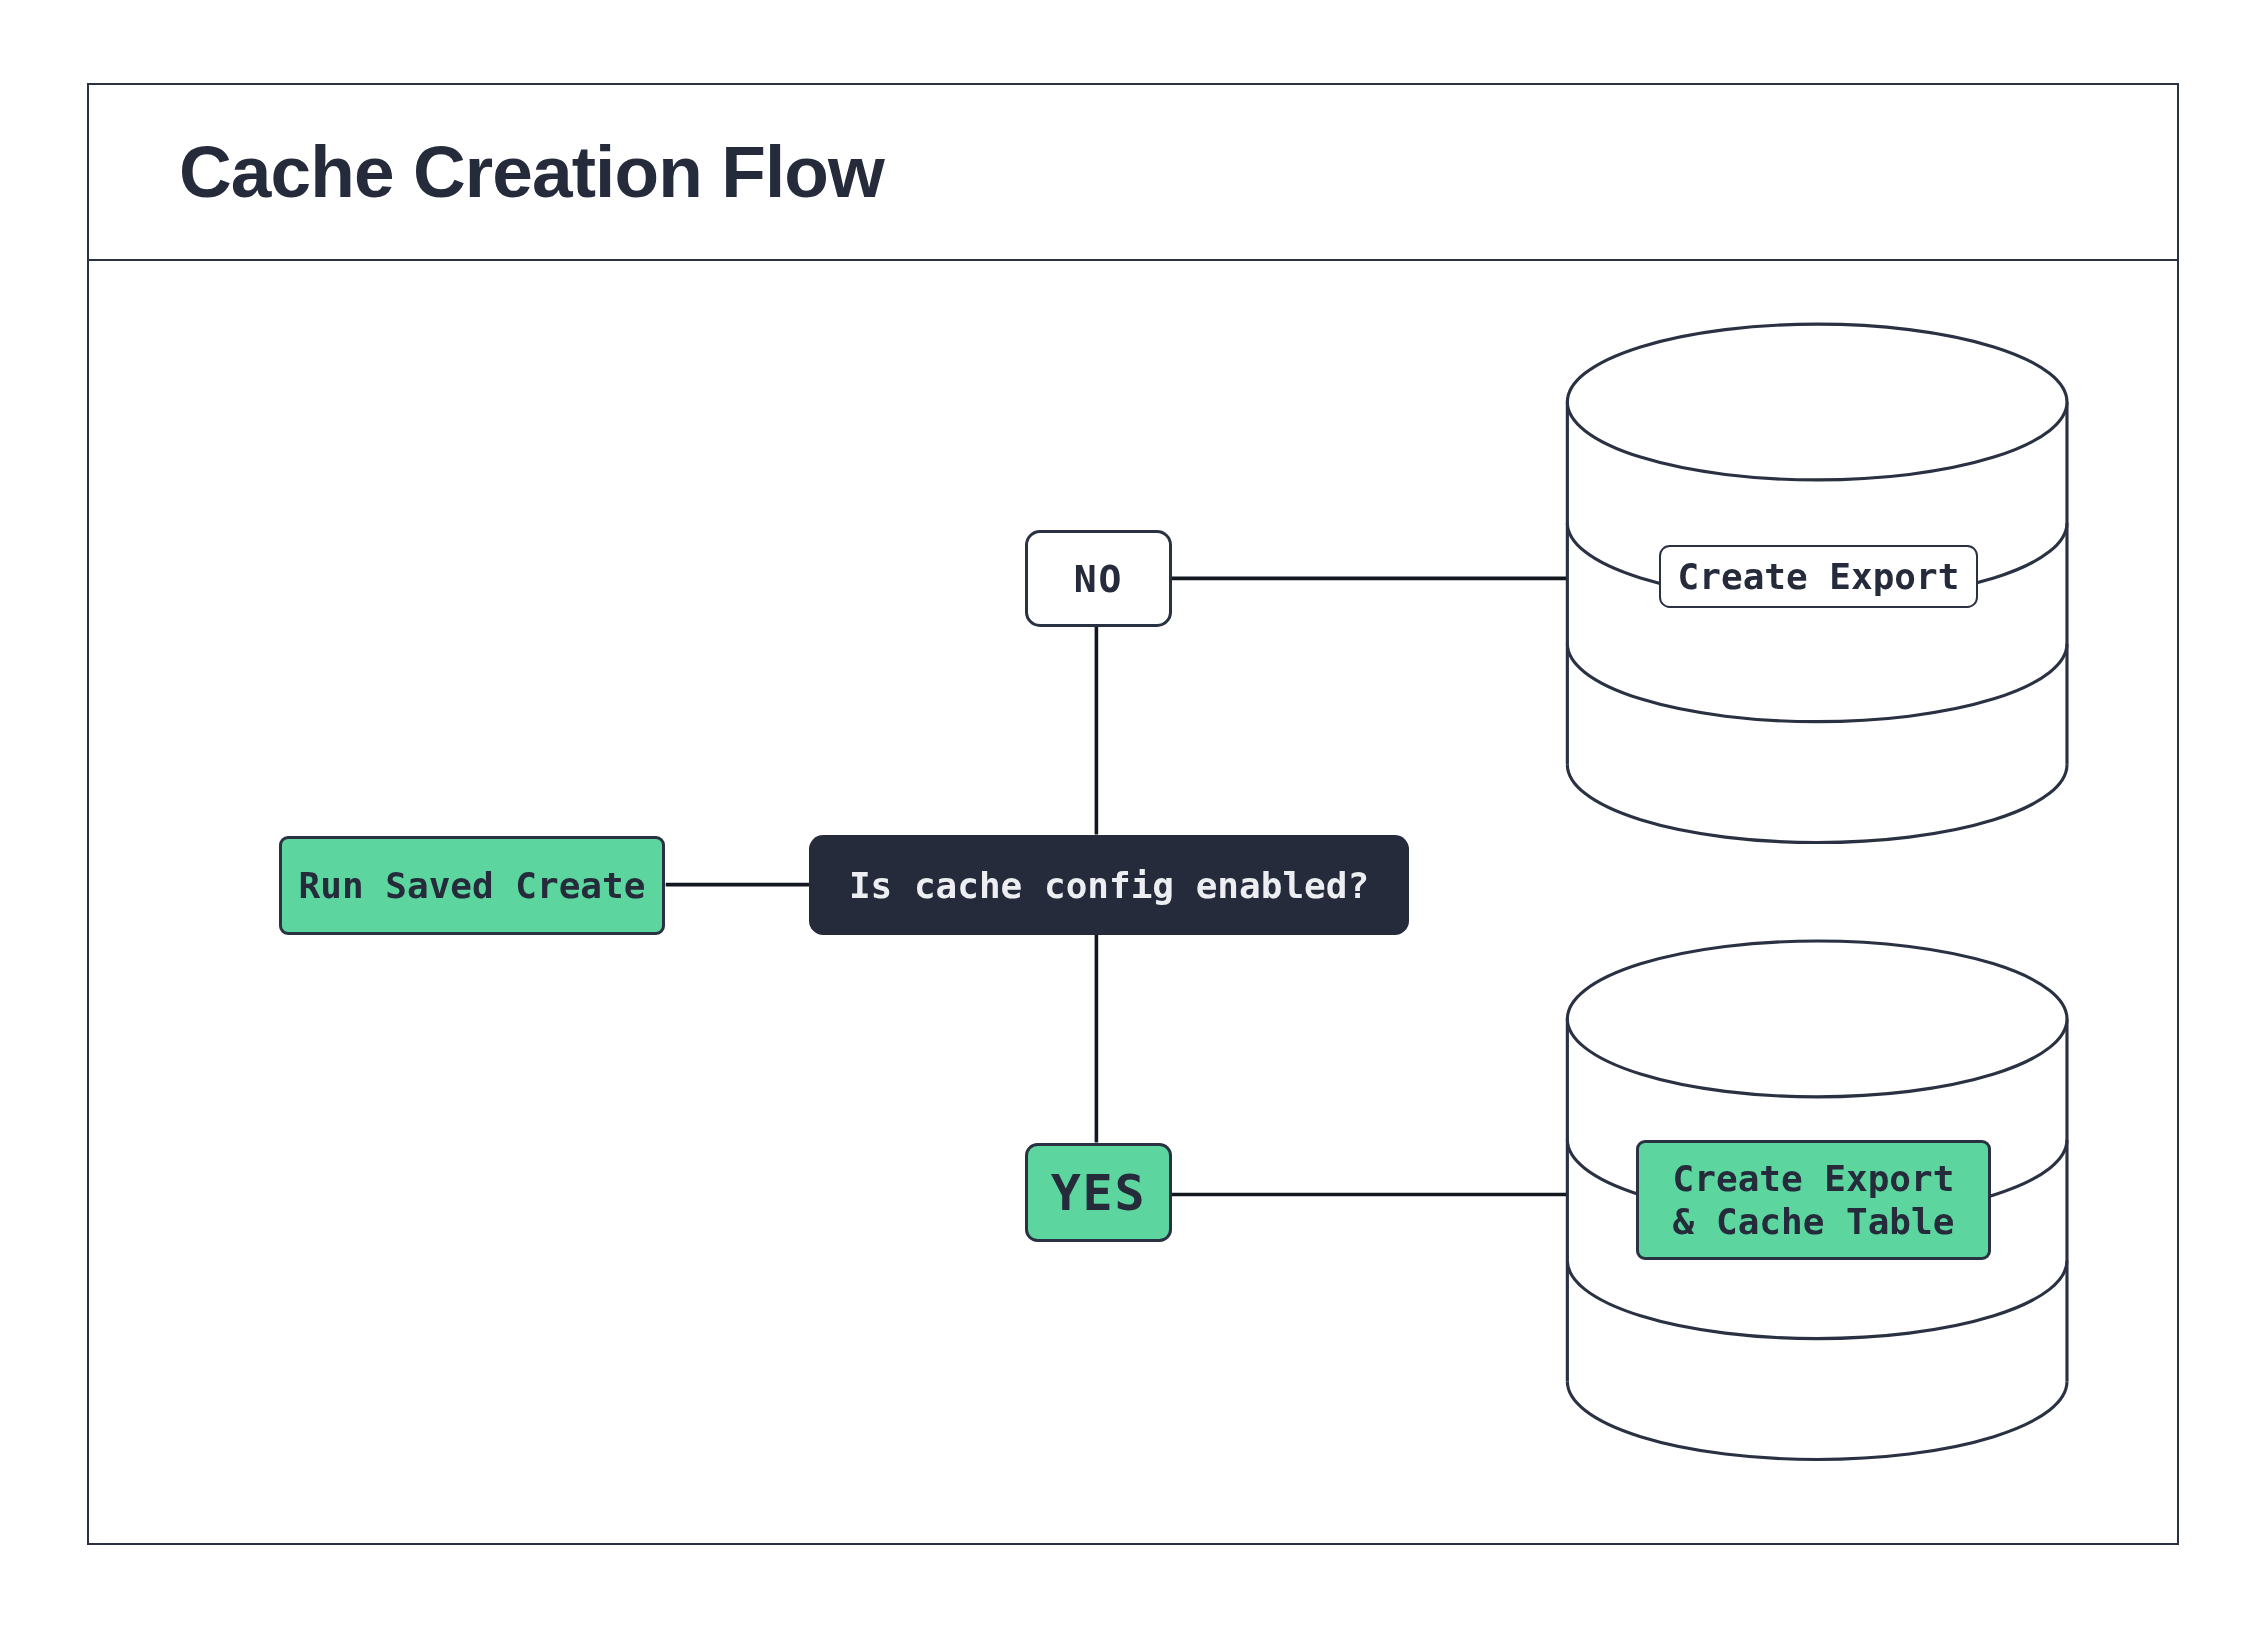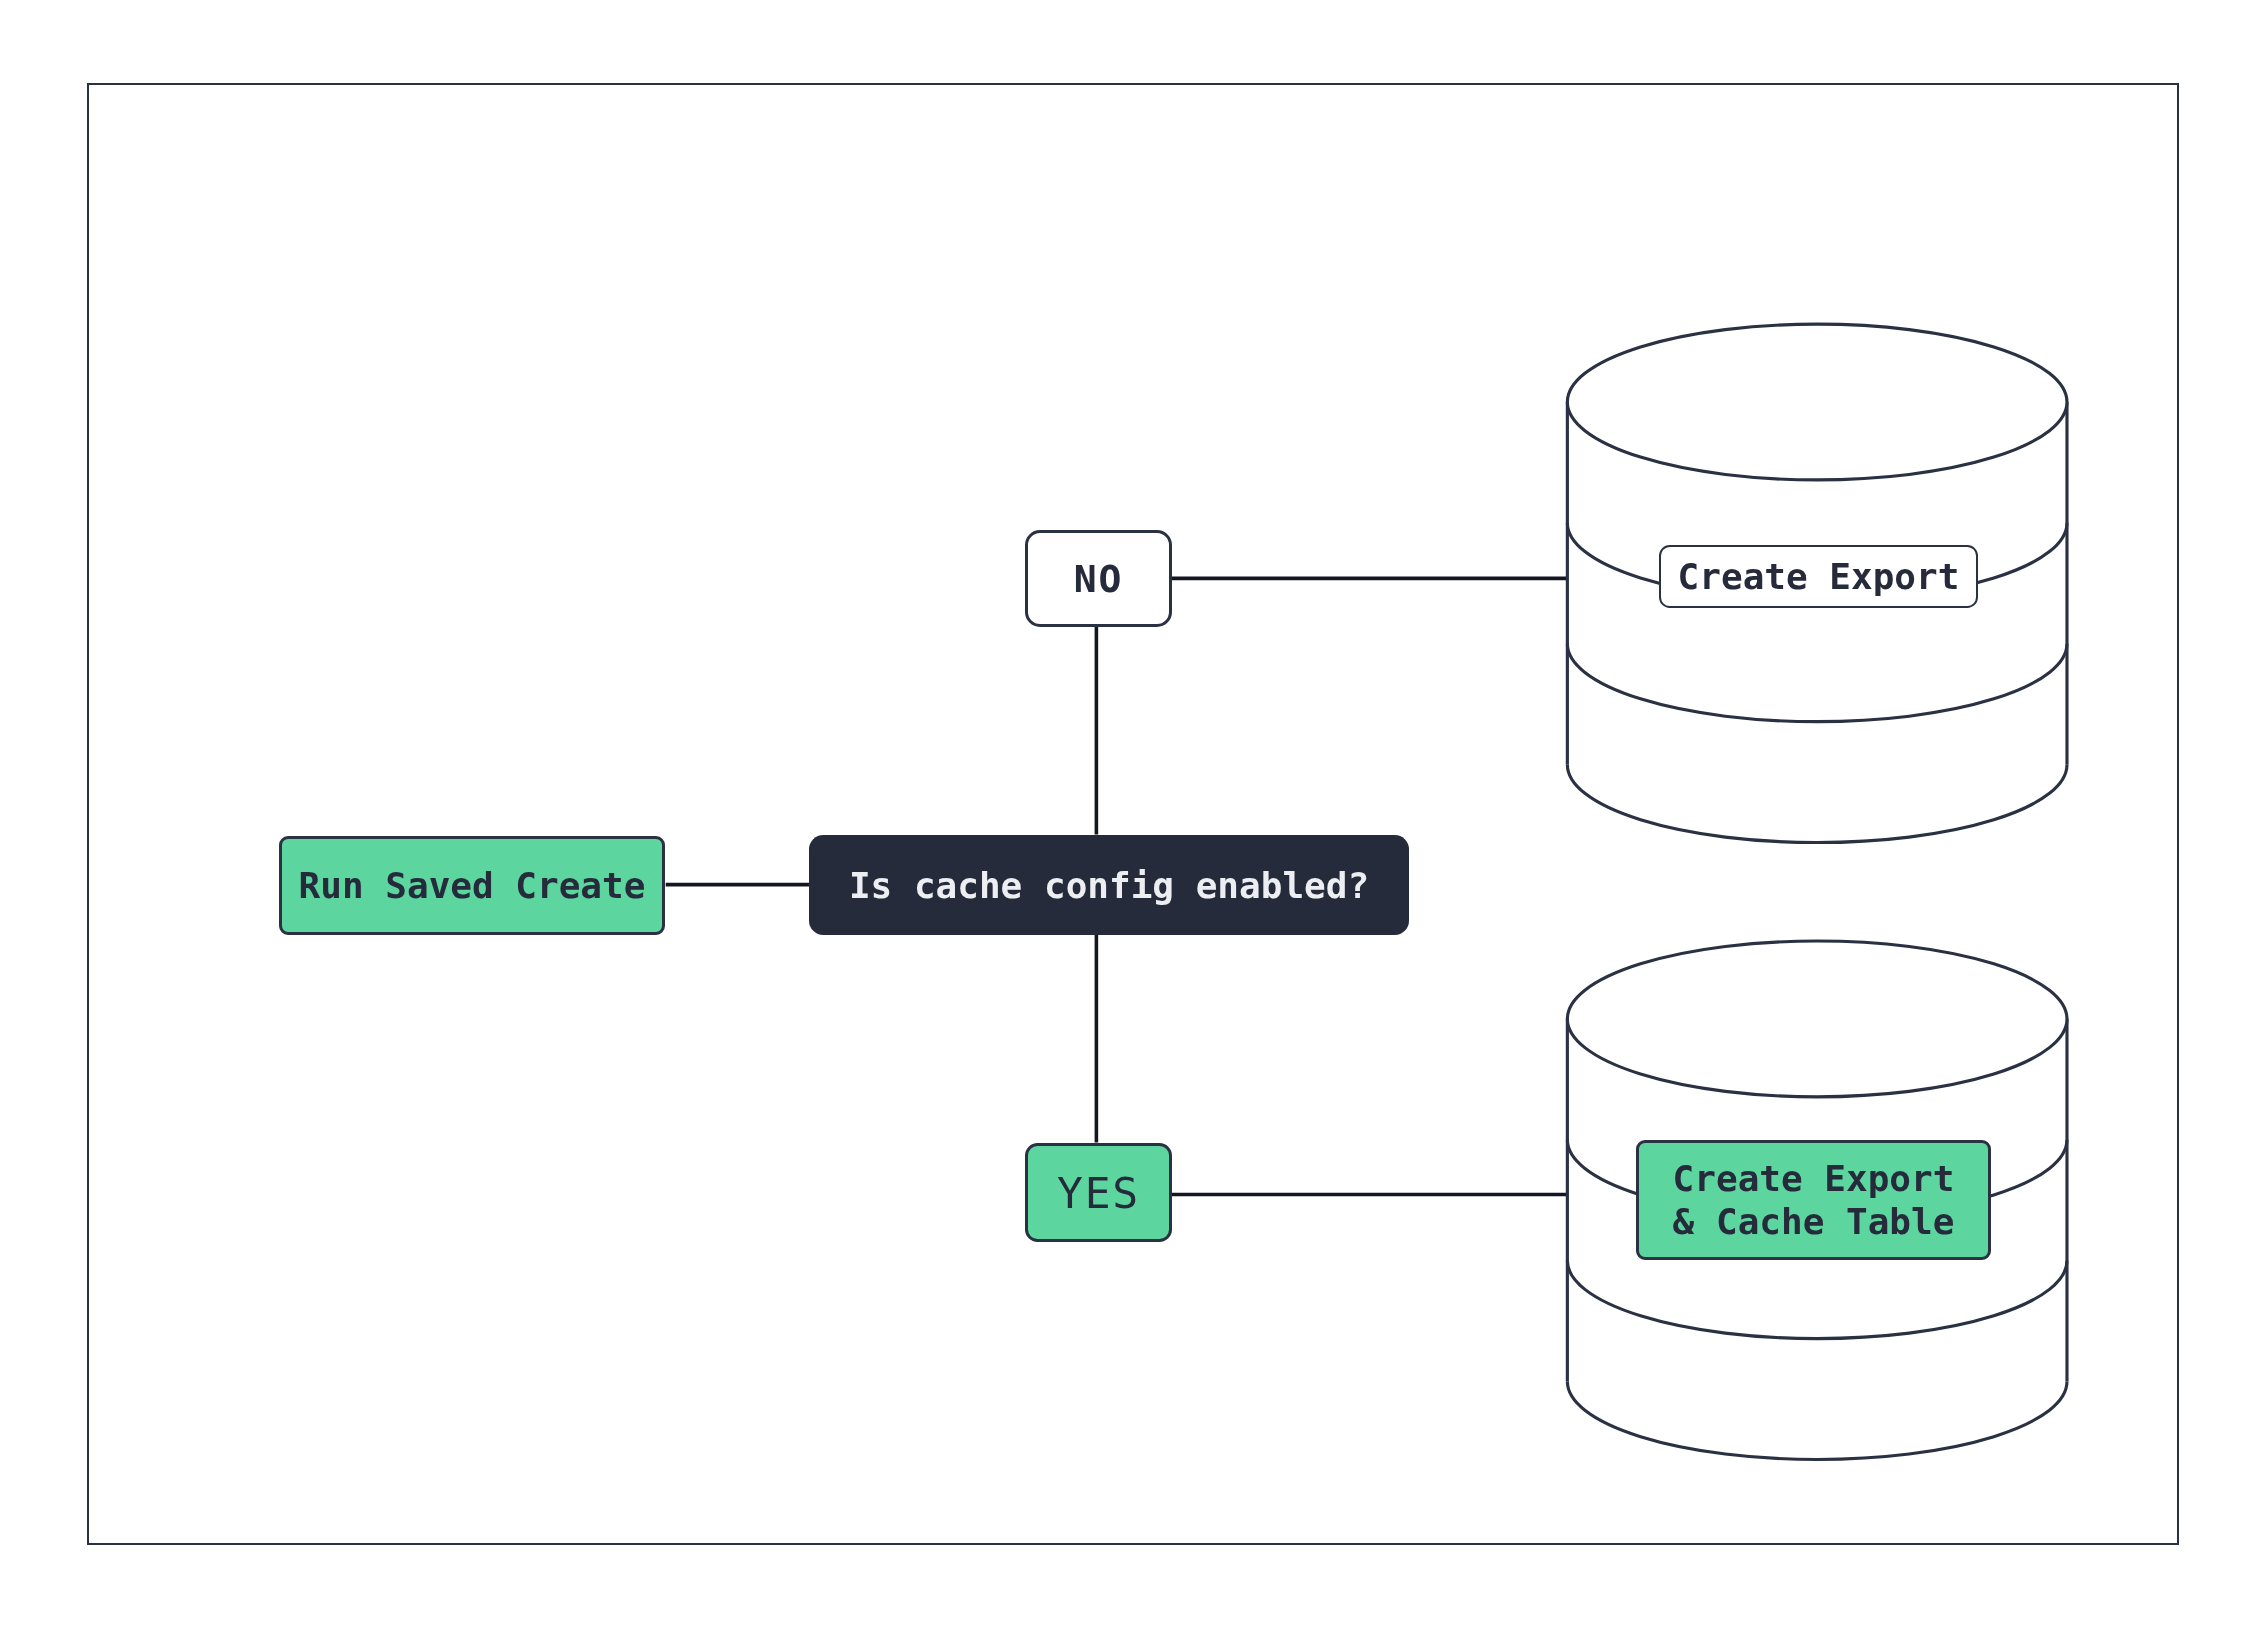--- a/index.html
+++ b/index.html
@@ -70,21 +70,21 @@
   .node-no{
     left:1025px;top:530px;width:147px;height:97px;
     background:#FFFFFF;
     border:3.6px solid var(--navy);
     border-radius:15px;
     font-size:38px;font-weight:700;letter-spacing:1.8px;
   }
   .node-yes{
     left:1025px;top:1143px;width:147px;height:99px;
     border-radius:12.5px;
-    font-size:43px;font-weight:400;letter-spacing:1.8px;
+    font-size:50px;font-weight:700;letter-spacing:1.8px;
   }
   .label-export{
     left:1659px;top:545px;width:319px;height:63px;
     background:#FFFFFF;
     border:2.7px solid var(--navy);
     border-radius:10.7px;
     font-size:36px;
   }
   .label-export-cache{
     left:1636px;top:1140px;width:355px;height:120px;
@@ -120,20 +120,23 @@
       <path class="cyl-stroke" d="M1750,1138 L1750,1543 M2308,1138 L2308,1543"></path>
       <path class="cyl-stroke" d="M1750,1273 A279,87 0 0 0 2308,1273"></path>
       <path class="cyl-stroke" d="M1750,1408 A279,87 0 0 0 2308,1408"></path>
       <path class="cyl-stroke" d="M1750,1543 A279,87 0 0 0 2308,1543"></path>
       <ellipse class="cyl-top" cx="2029" cy="1138" rx="279" ry="87"></ellipse>
     </g>
   </svg>
 
   <div class="frame"></div>
 
+  <div class="titlebar">
+    <div class="page-title">Cache Creation Flow</div>
+  </div>
 
   <div class="node node-green node-run">
     <span>Run Saved Create</span>
   </div>
 
   <div class="node node-question">
     <span>Is cache config enabled?</span>
   </div>
 
   <div class="node node-no">

